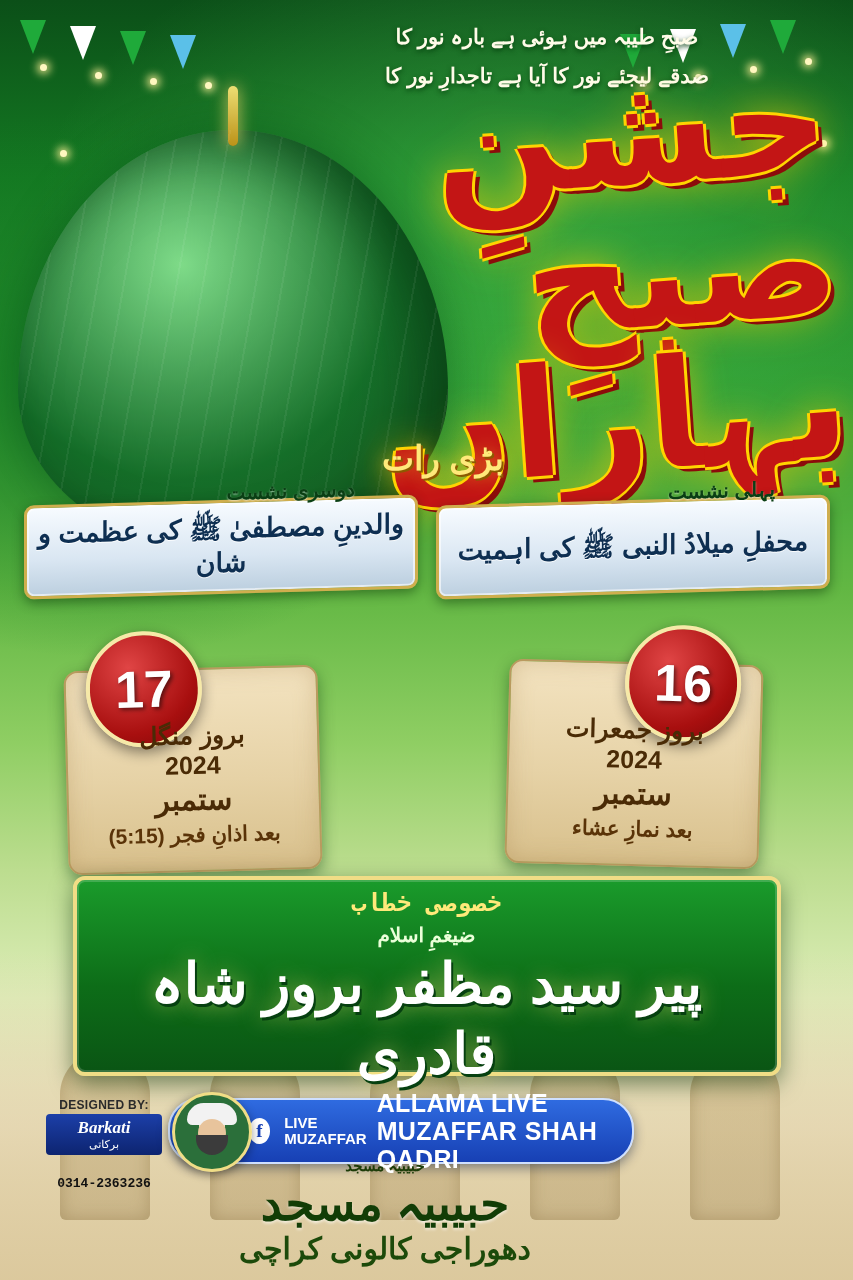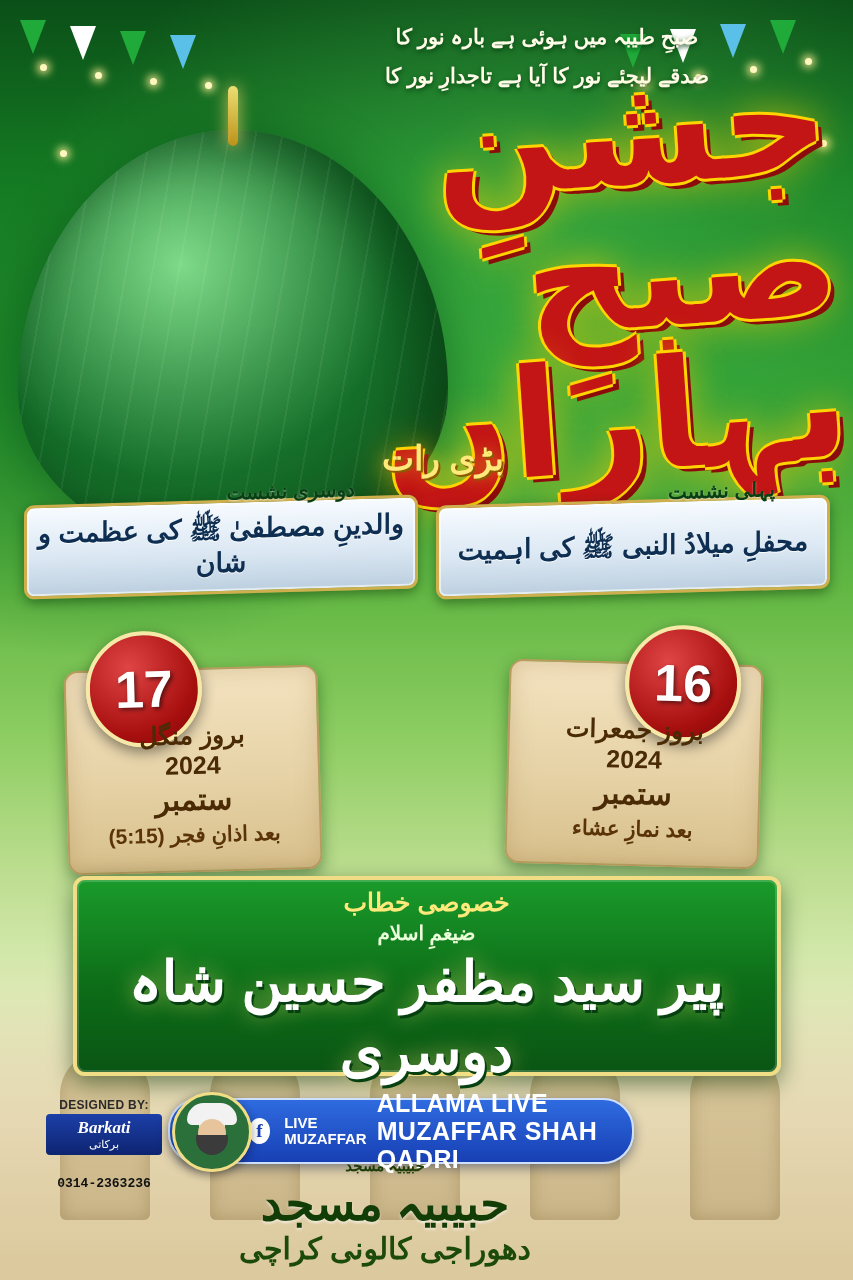--- a/index.html
+++ b/index.html
@@ -152,21 +152,21 @@
   }
   
   .speaker-panel{
     position:absolute;left:50%;transform:translateX(-50%);
     top:876px;width:700px;height:192px;
     background:linear-gradient(180deg,#1a9b2b,#0d6d18 55%,#0a5514);
     border:4px solid #f0dd86;border-radius:12px;
     box-shadow:0 8px 22px rgba(0,40,0,.5), inset 0 0 0 2px rgba(255,255,255,.18);
     direction:rtl;text-align:center;
   }
-  .sp-head{margin-top:8px;color:#ffe97a;font-size:25px;font-weight:bold;}
+  .sp-head{margin-top:8px;color:#ffe97a;font-size:25px;font-weight:bold;font-family:Liberation Mono, monospace;}
   .sp-sub{margin-top:4px;color:#eaffd9;font-size:20px;font-weight:bold;}
   .sp-name{
     margin-top:2px;color:#ffffff;font-size:56px;font-weight:bold;line-height:1.25;
     text-shadow:2px 3px 0 #064010, 0 0 22px rgba(255,235,120,.55);
   }
   
   .designer{
     position:absolute;left:46px;top:1098px;width:116px;text-align:center;
   }
   .designer-label{font-size:12px;font-weight:bold;color:#2a2a2a;letter-spacing:.3px;}
@@ -291,21 +291,21 @@
         <div class="scroll-day">2024</div>
         <div class="scroll-month">ستمبر</div>
         <div class="scroll-note">بعد اذانِ فجر (5:15)</div>
       </div>
     </div>
   </div>
 
   <div class="speaker-panel">
     <div class="sp-head">خصوصی خطاب</div>
     <div class="sp-sub">ضیغمِ اسلام</div>
-    <div class="sp-name">پیر سید مظفر حسین شاہ دوسری</div>
+    <div class="sp-name">پیر سید مظفر بروز شاہ قادری</div>
   </div>
 
   <div class="designer">
     <div class="designer-label">DESIGNED BY:</div>
     <div class="designer-logo">
       <div class="bn">Barkati</div>
       <div class="bu">برکاتی</div>
     </div>
     <div class="designer-phone">0314-2363236</div>
   </div>

